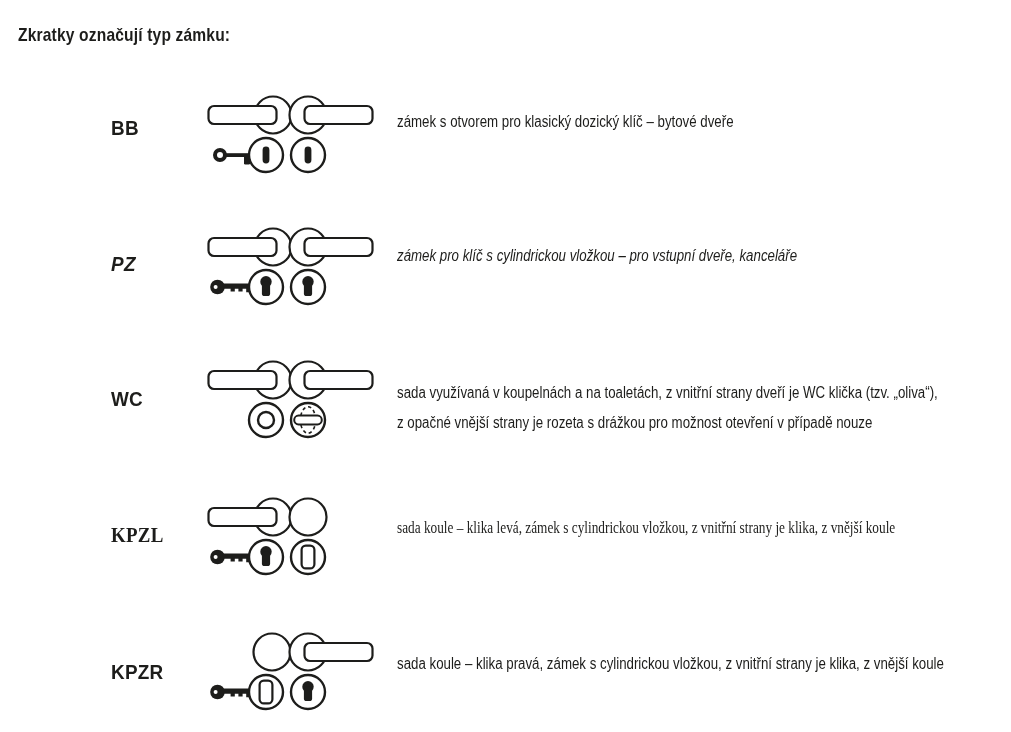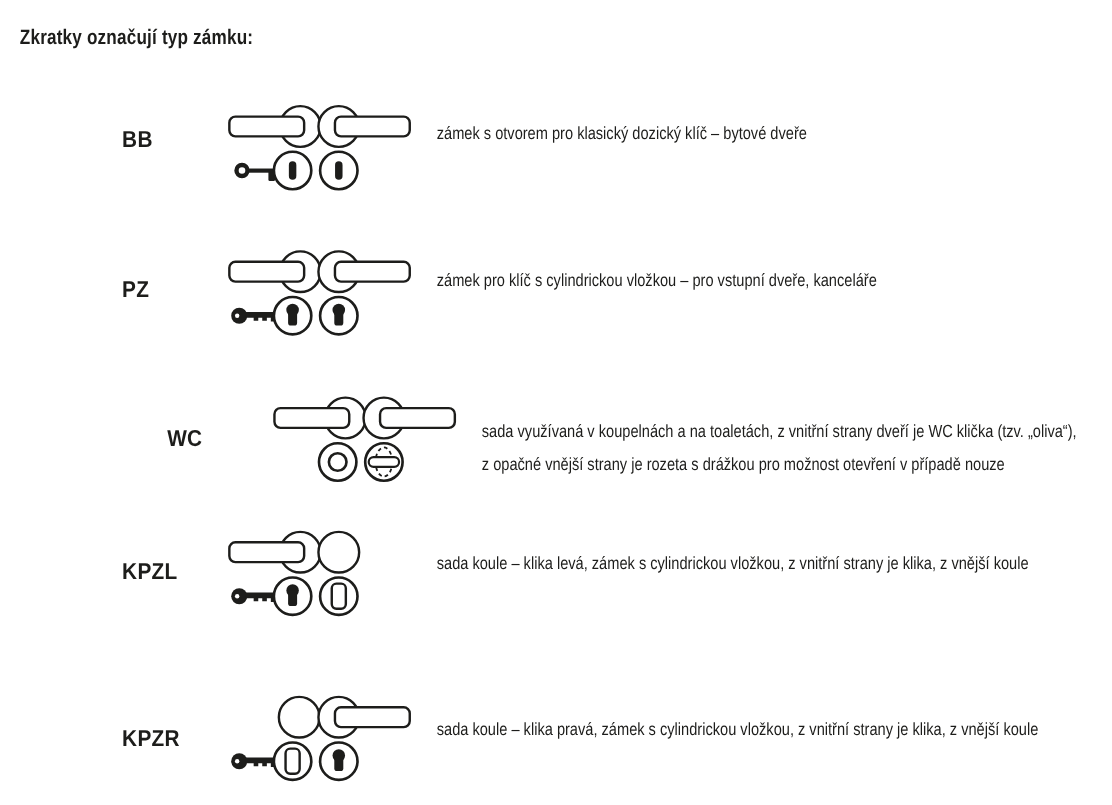--- a/index.html
+++ b/index.html
@@ -101,49 +101,49 @@
       <use href="#lever-right" x="88" y="0"></use>
       <use href="#bit-key" x="13" y="49"></use>
       <use href="#rosette-bb" x="46" y="40"></use>
       <use href="#rosette-bb" x="88" y="40"></use>
     </svg>
     <div class="desc" style="top:17px;">
       <span>zámek s otvorem pro klasický dozický klíč – bytové dveře</span>
     </div>
   </section>
 
-  <section class="row" style="top:227px;">
+  <section class="row" style="top:227px;font-style:italic;">
     <div class="code" style="top:26px;">PZ</div>
     <svg class="icons" width="190" height="82" viewBox="0 0 190 82">
       <use href="#lever-left" x="7" y="0"></use>
       <use href="#lever-right" x="88" y="0"></use>
       <use href="#cylinder-key" x="10" y="52"></use>
       <use href="#rosette-pz" x="46" y="40"></use>
       <use href="#rosette-pz" x="88" y="40"></use>
     </svg>
     <div class="desc" style="top:19px;">
       <span>zámek pro klíč s cylindrickou vložkou – pro vstupní dveře, kanceláře</span>
     </div>
   </section>
 
-  <section class="row" style="top:360px;margin-left:41px;">
+  <section class="row" style="top:360px;">
     <div class="code" style="top:28px;">WC</div>
     <svg class="icons" width="190" height="82" viewBox="0 0 190 82">
       <use href="#lever-left" x="7" y="0"></use>
       <use href="#lever-right" x="88" y="0"></use>
       <use href="#rosette-wc-turn" x="46" y="40"></use>
       <use href="#rosette-wc-slot" x="88" y="40"></use>
     </svg>
     <div class="desc two-lines" style="top:18px;">
       <span>sada využívaná v koupelnách a na toaletách, z vnitřní strany dveří je WC klička (tzv. „oliva“),</span>
       <span>z opačné vnější strany je rozeta s drážkou pro možnost otevření v případě nouze</span>
     </div>
   </section>
 
-  <section class="row" style="top:482px;">
+  <section class="row" style="top:497px;font-family:Liberation Serif, serif;">
     <div class="code" style="top:27px;">KPZL</div>
     <svg class="icons" width="190" height="82" viewBox="0 0 190 82">
       <use href="#lever-left" x="7" y="0"></use>
       <use href="#ball-knob" x="88" y="0"></use>
       <use href="#cylinder-key" x="10" y="52"></use>
       <use href="#rosette-pz" x="46" y="40"></use>
       <use href="#rosette-blind" x="88" y="40"></use>
     </svg>
     <div class="desc" style="top:21px;">
       <span>sada koule – klika levá, zámek s cylindrickou vložkou, z vnitřní strany je klika, z vnější koule</span>

